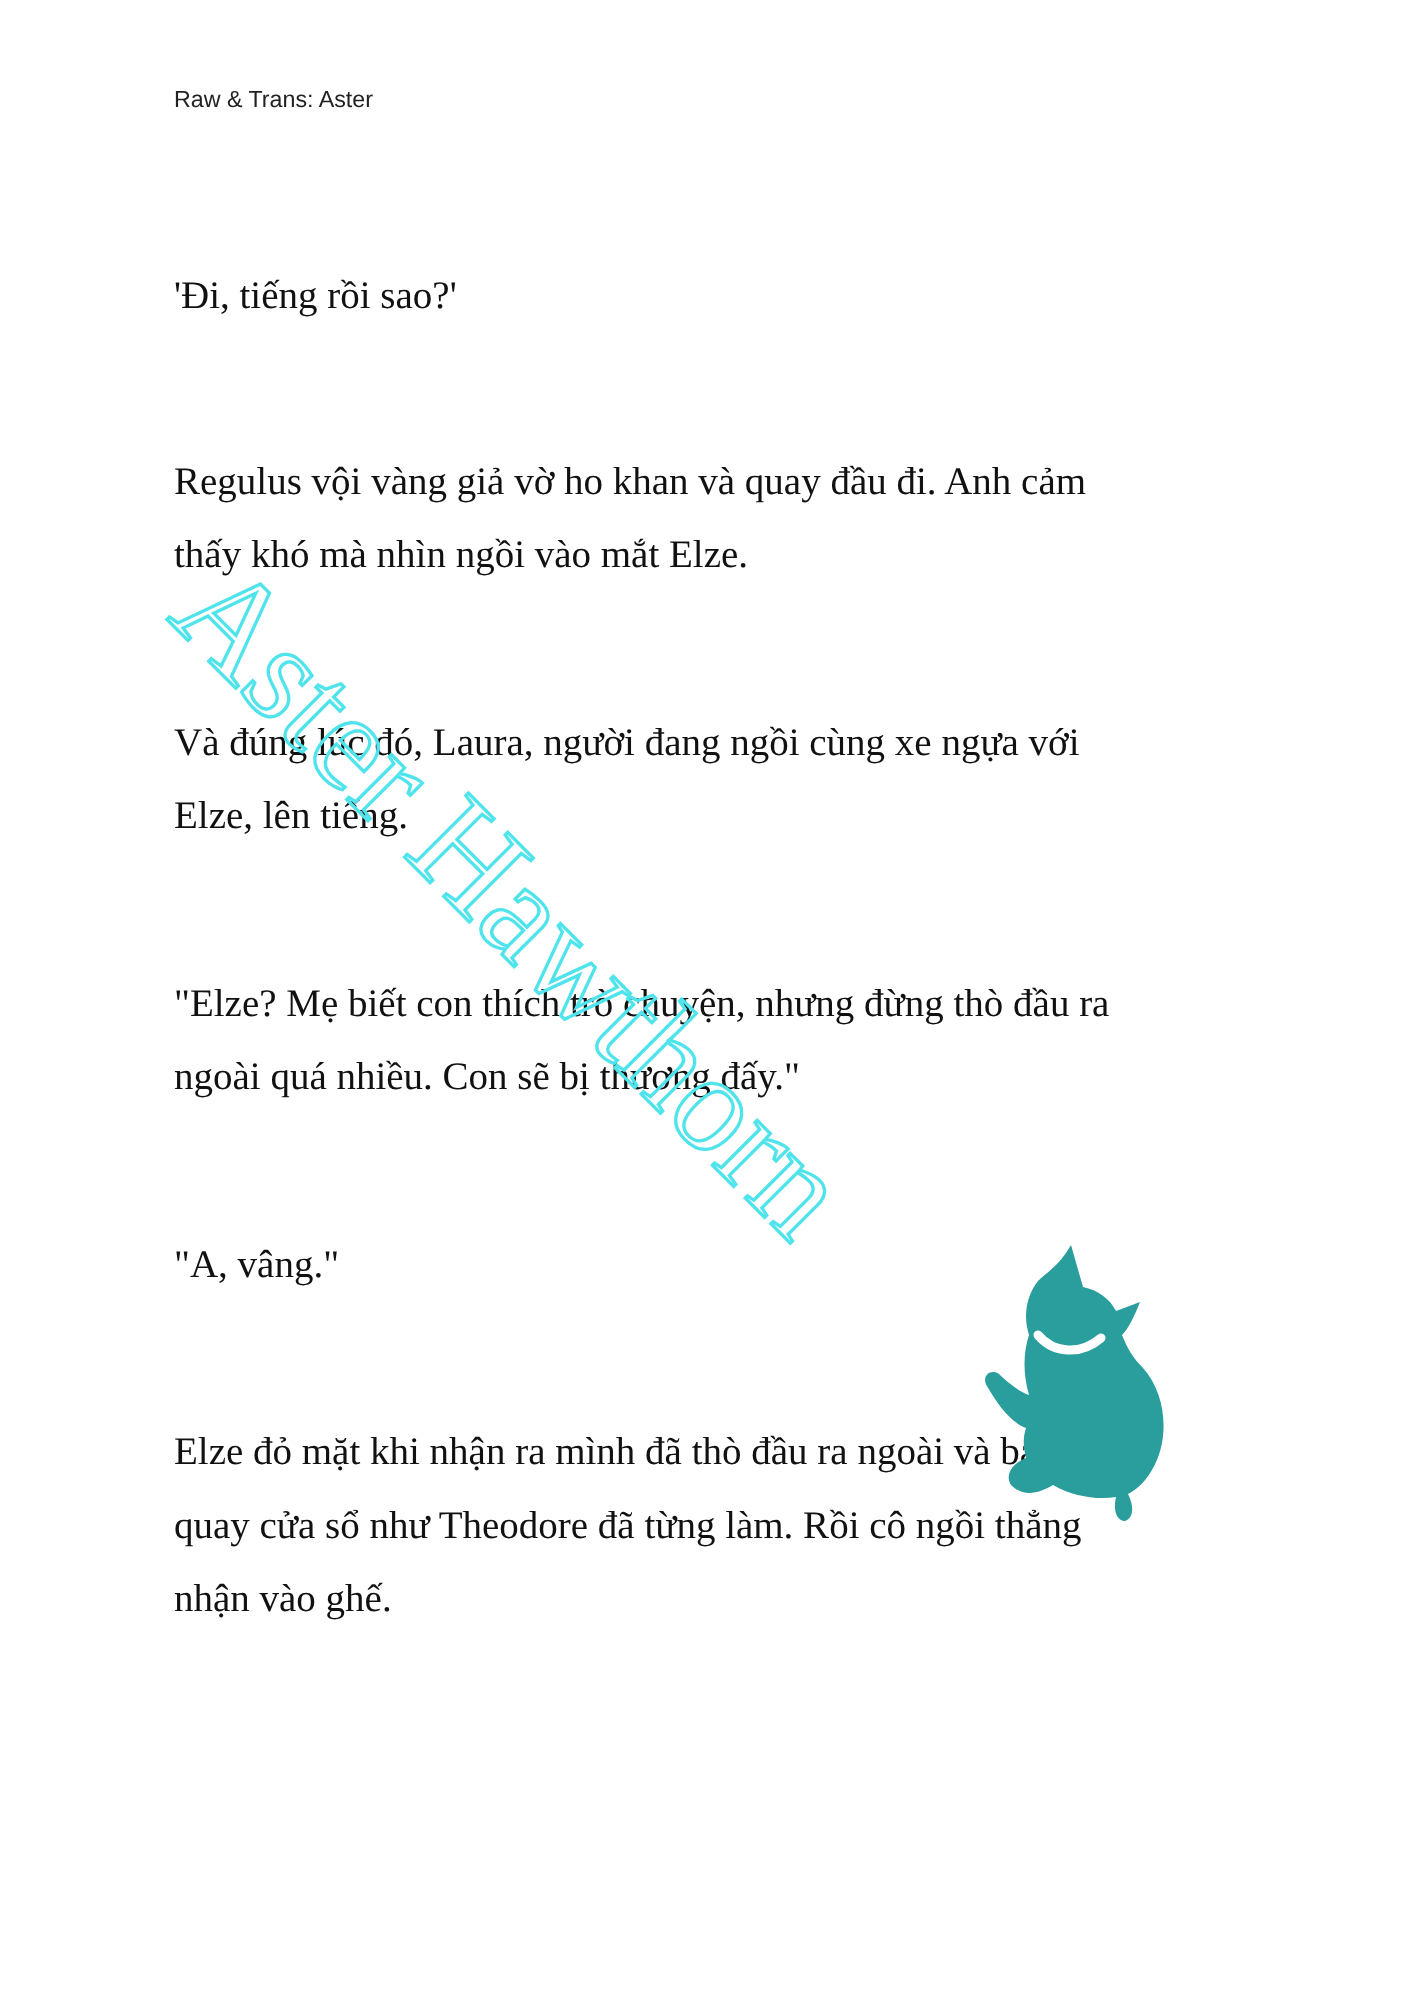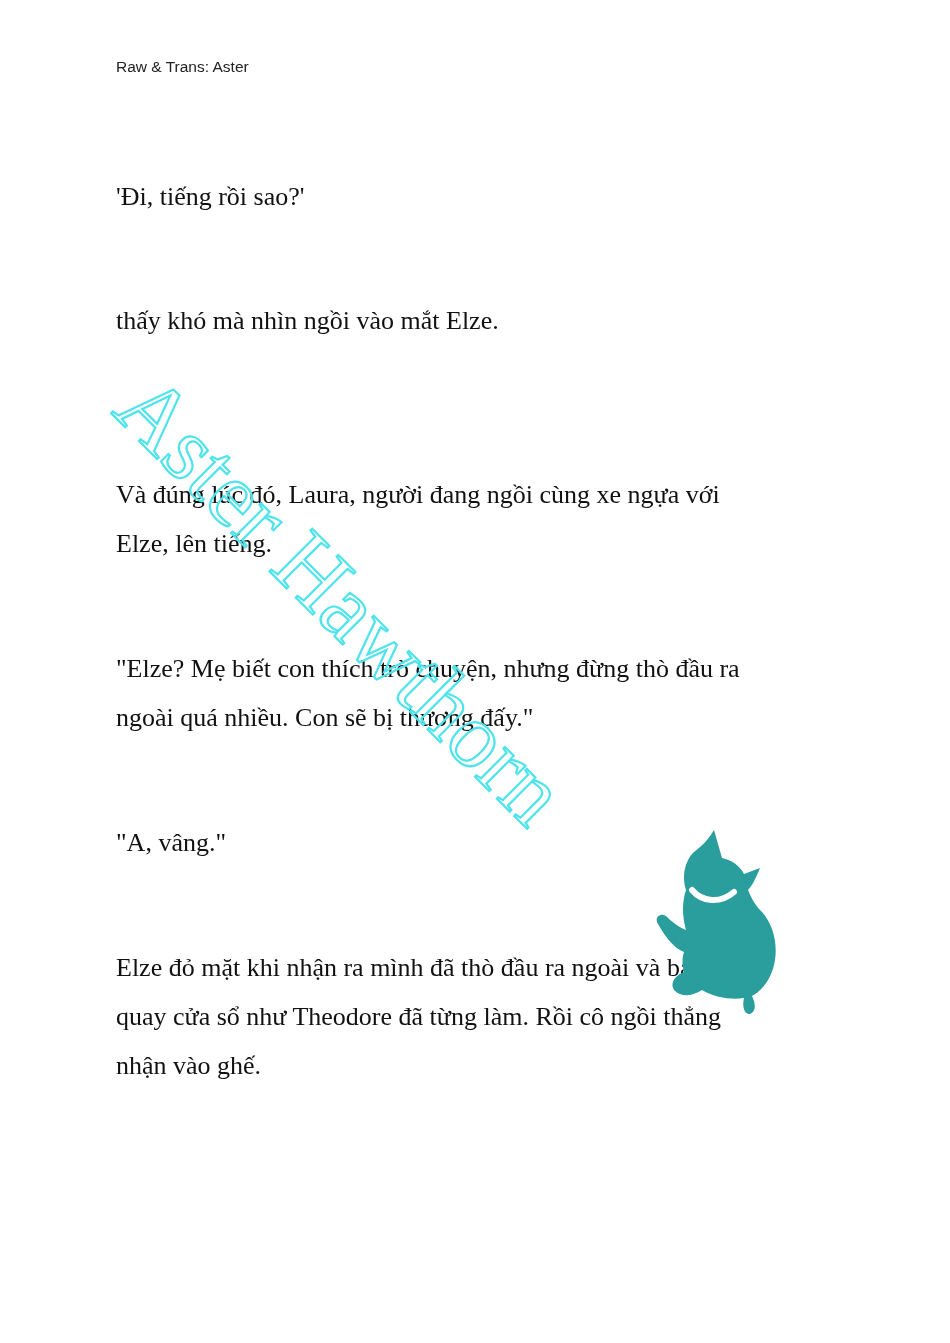--- a/index.html
+++ b/index.html
@@ -34,20 +34,21 @@
 
 <div class="page">
 
   <div class="header">Raw &amp; Trans: Aster</div>
 
   <div class="para" style="top:172px">
     <div>'Đi, tiếng rồi sao?'</div>
   </div>
 
   <div class="para" style="top:296px">
+    <div>Regulus vội vàng giả vờ ho khan và quay đầu đi. Anh cảm</div>
     <div>thấy khó mà nhìn ngồi vào mắt Elze.</div>
   </div>
 
   <div class="para" style="top:470px">
     <div>Và đúng lúc đó, Laura, người đang ngồi cùng xe ngựa với</div>
     <div>Elze, lên tiếng.</div>
   </div>
 
   <div class="para" style="top:644px">
     <div>"Elze? Mẹ biết con thích trò chuyện, nhưng đừng thò đầu ra</div>

